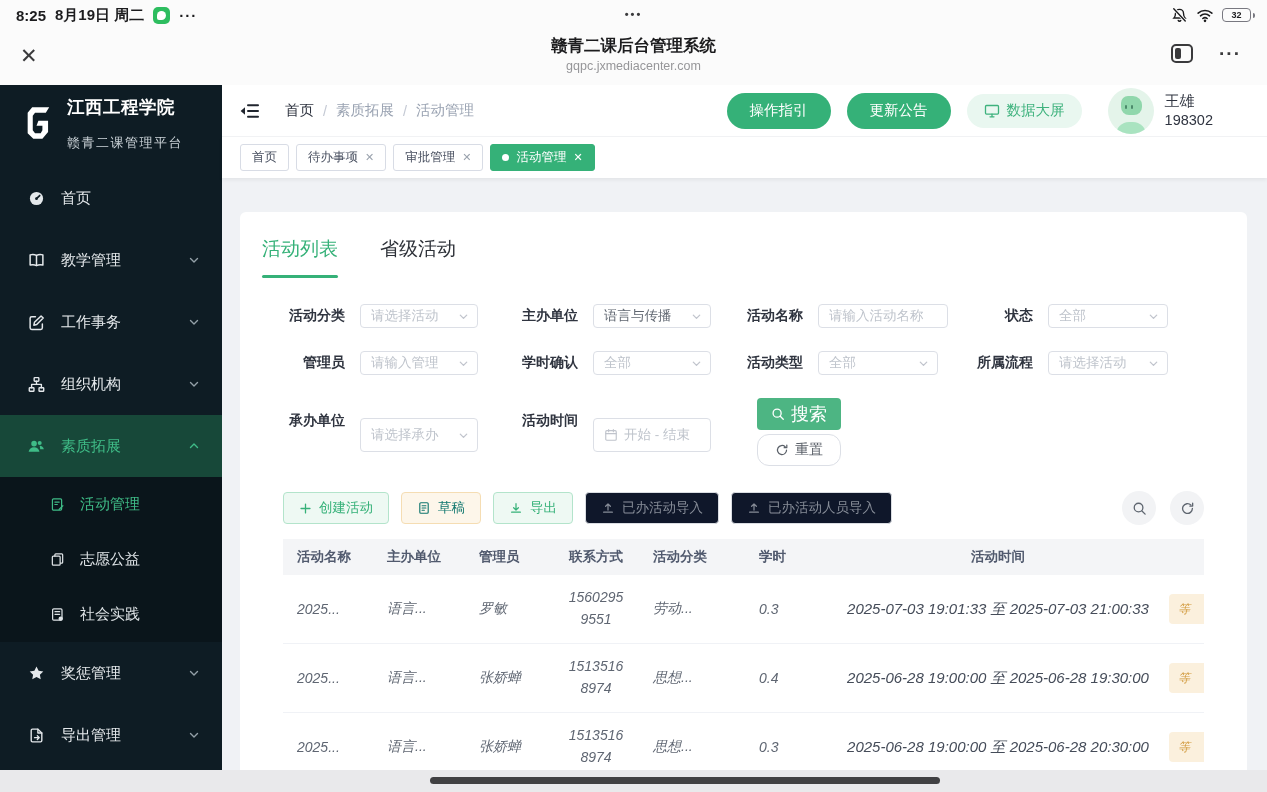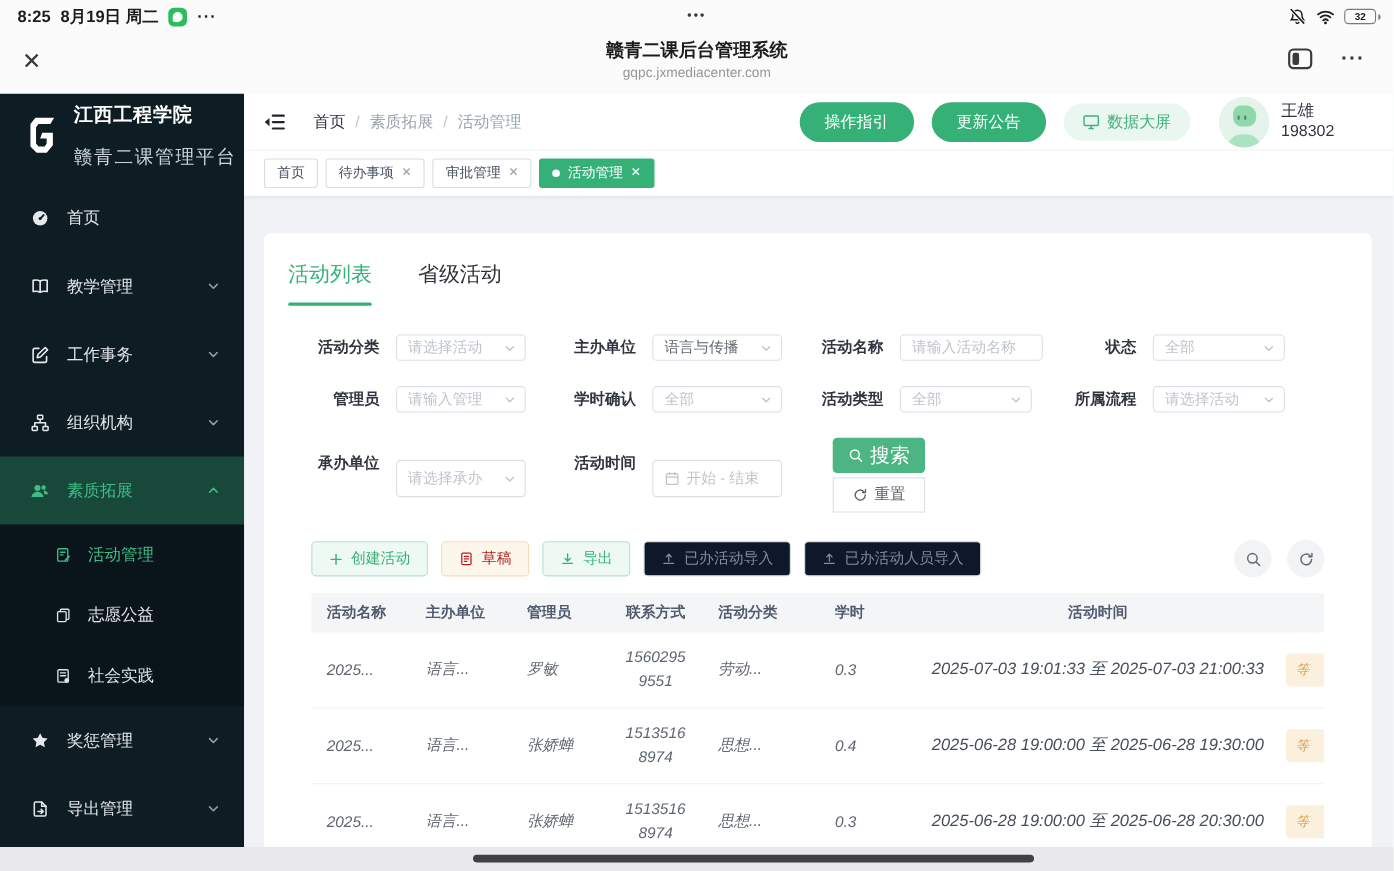--- a/index.html
+++ b/index.html
@@ -35,21 +35,21 @@
   .bb-more { font-size:19px; font-weight:700; color:#3a3a3c; letter-spacing:1px; line-height:19px; }
 
   
   .app { display:flex; height:685px; }
 
   
   .sidebar { width:222px; background:#0e1c24; color:#e4e8eb; flex-shrink:0; overflow:hidden; }
   .logo-blk { height:60px; margin-top:8px; display:flex; align-items:center; padding:0 0 0 24px; gap:13px; }
   .logo-glyph { flex-shrink:0; }
   .logo-txt .t1 { font-size:17.5px; font-weight:700; color:#fff; letter-spacing:.5px; }
-  .logo-txt .t2 { font-size:17px; color:#cdd5da; margin-top:15px; letter-spacing:1.5px; }
+  .logo-txt .t2 { font-size:13px; color:#cdd5da; margin-top:15px; letter-spacing:1.5px; }
   .nav { margin-top:14px; }
   .nav-item { height:62px; display:flex; align-items:center; padding:0 22px 0 28px; cursor:pointer; font-size:15px; color:#e4e8eb; }
   .nav-item .nlabel { margin-left:16px; }
   .nav-item .chev { margin-left:auto; color:#93a0a8; }
   .nav-item.active { background:#174839; color:#3fbc87; }
   .nav-item.active .chev { color:#3fbc87; transform:rotate(180deg); }
   .submenu { background:#0a151b; }
   .sub-item { height:55px; display:flex; align-items:center; padding-left:50px; cursor:pointer; font-size:15px; color:#dfe4e7; }
   .sub-item .nlabel { margin-left:15px; }
   .sub-item.active { color:#3fbc87; }
@@ -104,28 +104,28 @@
   .fval { flex:1; white-space:nowrap; overflow:hidden; color:#5f6670; }
   .fval.ph { color:#bfc4cc; }
   .fselect .chev { color:#c0c4cc; flex-shrink:0; margin-left:4px; }
   .frow3 { display:grid; grid-template-columns:235px 233px auto; margin-bottom:0; height:70px; }
   .frow3 .fgroup { align-items:flex-start; }
   .frow3 .flabel { margin-top:14px; }
   .frow3 .fselect, .frow3 .finput { margin-top:20px; height:34px; }
   .finput .cal-ic { color:#c0c4cc; margin-right:6px; flex-shrink:0; }
   .btn-col { display:flex; flex-direction:column; gap:4px; margin-left:46px; }
   .search-btn { width:84px; height:32px; border:none; border-radius:4px; background:#4db583; color:#fff; font-size:18px; display:flex; align-items:center; justify-content:center; gap:6px; cursor:pointer; font-family:inherit; }
-  .reset-btn { width:84px; height:32px; border:1px solid #dcdfe6; border-radius:0; background:#fff; color:#5a6068; font-size:14px; display:flex; align-items:center; justify-content:center; gap:6px; cursor:pointer; font-family:inherit; }
+  .reset-btn { width:84px; height:32px; border:1px solid #dcdfe6; border-radius:12px; background:#fff; color:#5a6068; font-size:14px; display:flex; align-items:center; justify-content:center; gap:6px; cursor:pointer; font-family:inherit; }
 
   
   .toolbar { display:flex; align-items:center; margin:23px 43px 0; }
   .tbtn { height:32px; border-radius:4px; font-size:13.5px; display:flex; align-items:center; gap:7px; padding:0 15px; cursor:pointer; border:1px solid transparent; font-family:inherit; background:#fff; }
   .tbtn + .tbtn { margin-left:12px; }
   .tbtn.green { background:#eef9f3; border-color:#b3e4cb; color:#35b178; }
-  .tbtn.orange { background:#fdf6ea; border-color:#f5ddb3; color:#b91c1c; }
+  .tbtn.orange { background:#fdf6ea; border-color:#f5ddb3; color:#0f766e; }
   .tbtn.gray { background:#0f172a; border-color:#dadde2; color:#878d98; }
   .round-btns { margin-left:auto; display:flex; gap:14px; }
   .rbtn { width:34px; height:34px; border-radius:50%; background:#f2f3f5; border:none; display:flex; align-items:center; justify-content:center; color:#5f6670; cursor:pointer; }
 
   
   .tablewrap { margin:14px 0 0 43px; width:921px; overflow:hidden; }
   .trow { display:grid; grid-template-columns:90px 92px 88px 86px 106px 88px 330px 41px; }
   .thead { background:#f4f5f7; height:36px; }
   .thead .tc { font-size:13.5px; font-weight:700; color:#515a6e; }
   .tc { display:flex; align-items:center; padding-left:14px; font-size:14px; color:#5f6672; }

